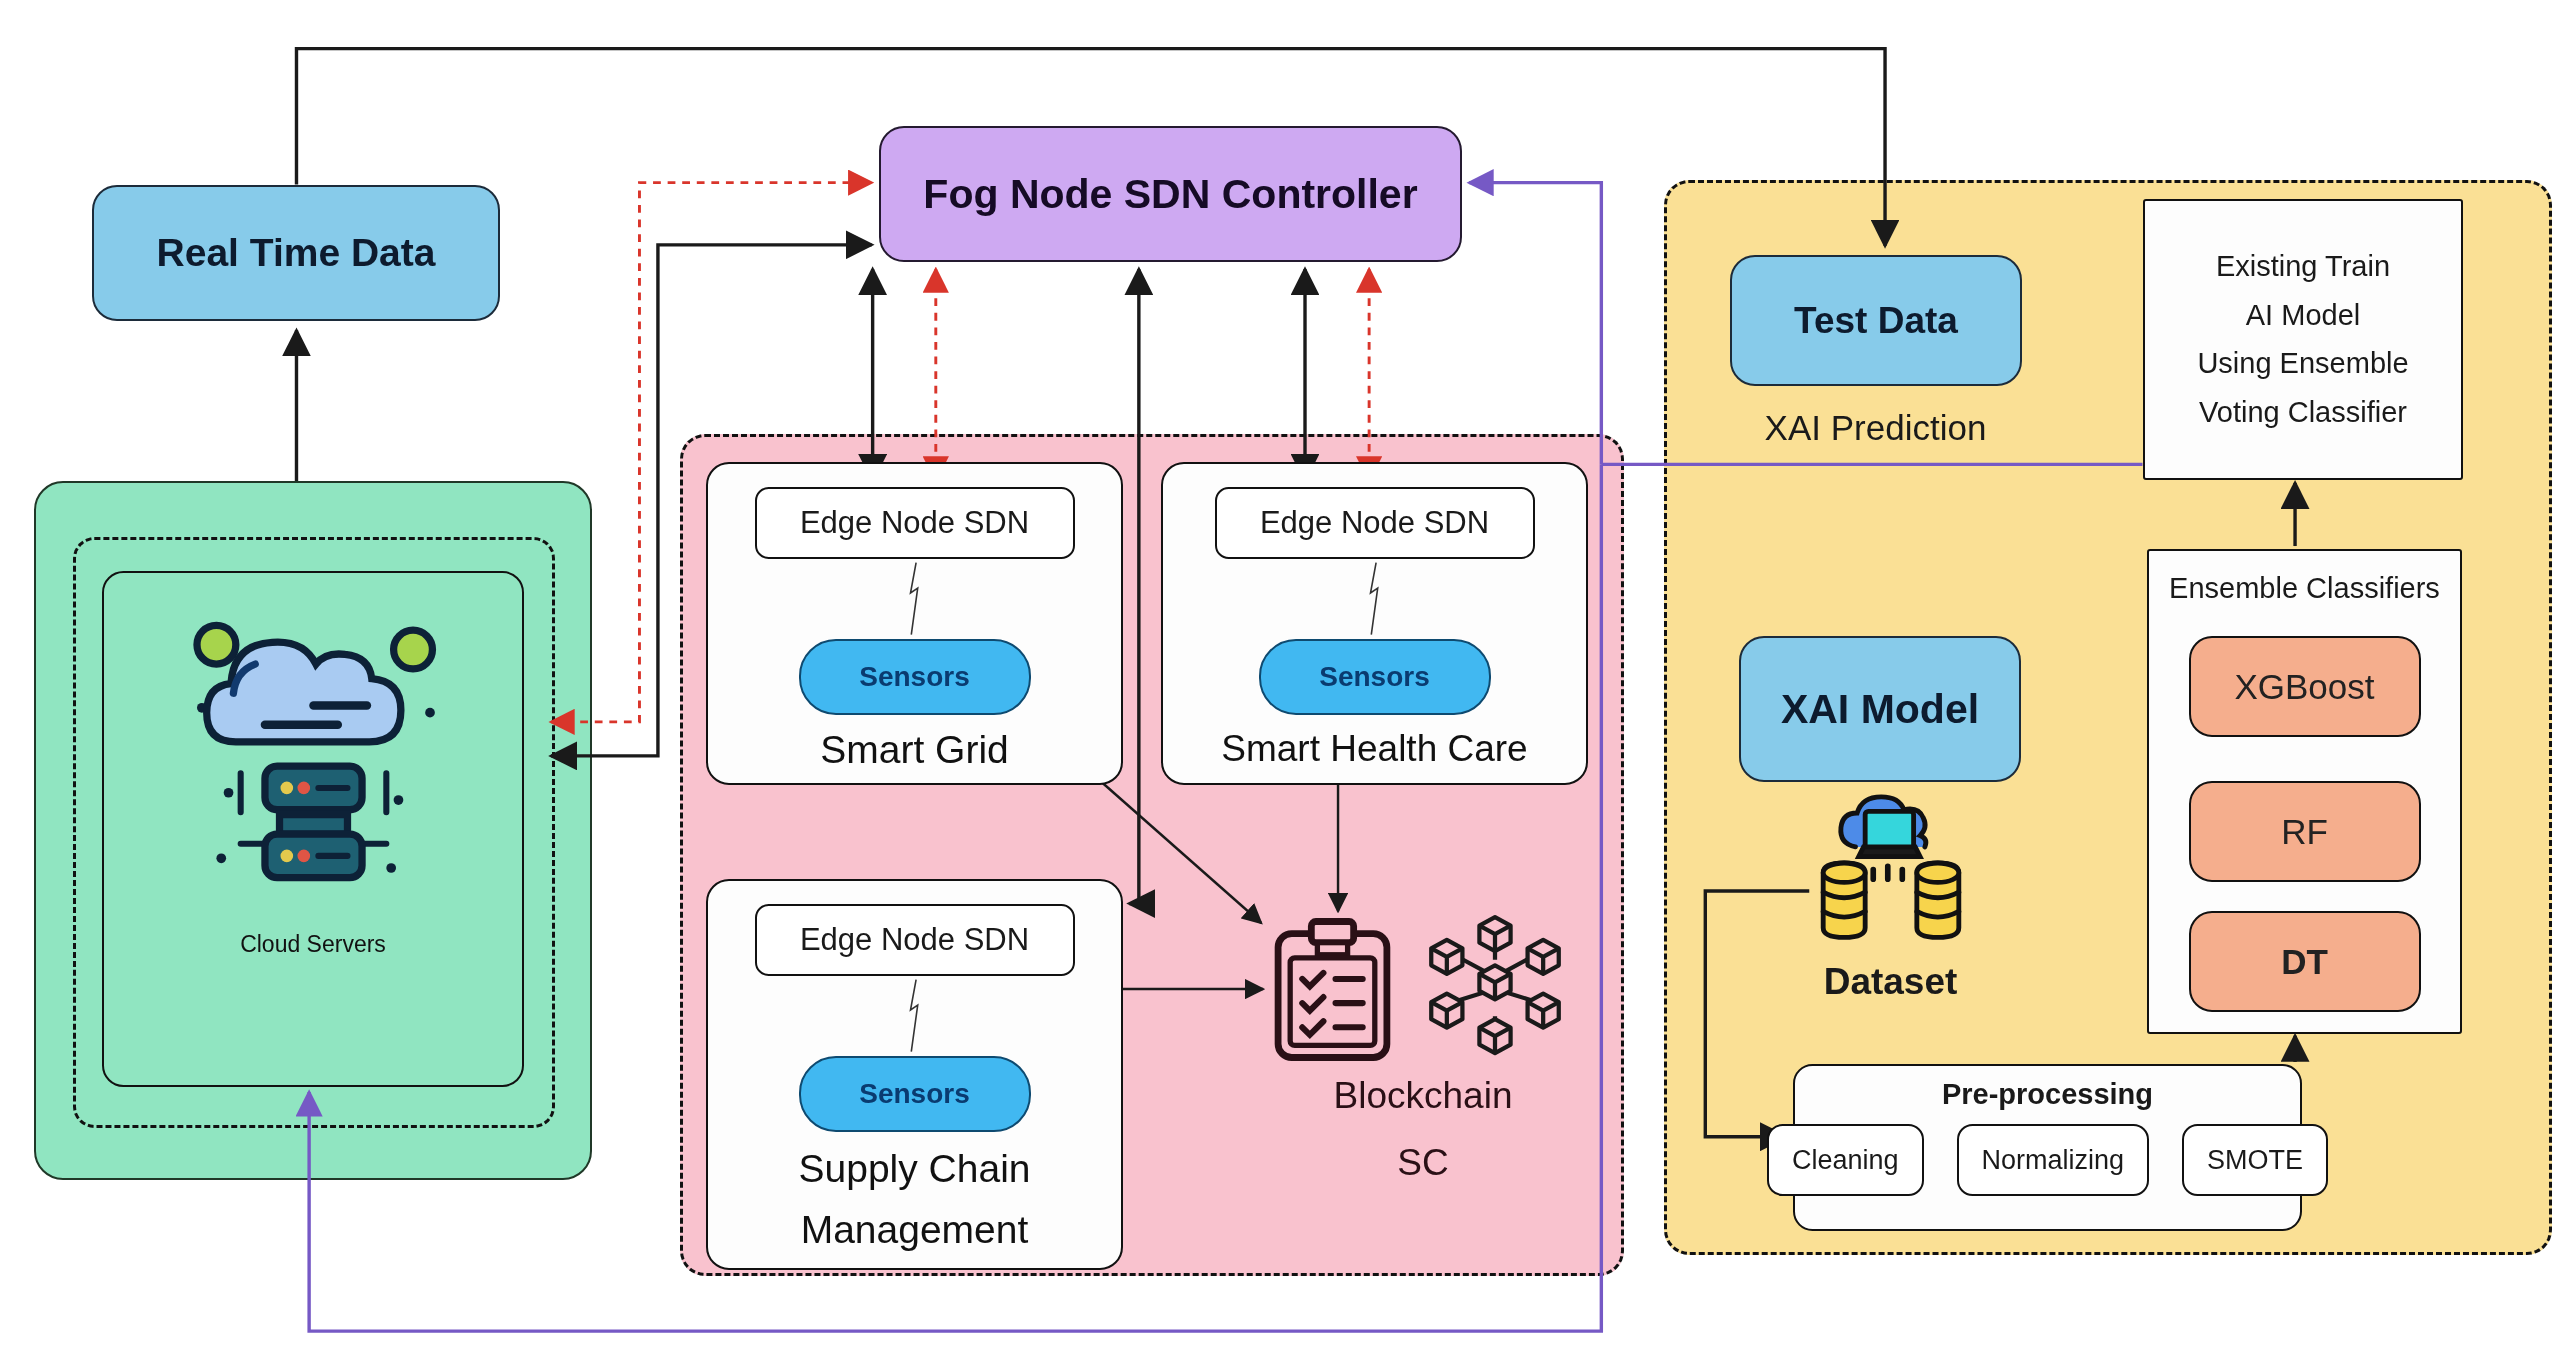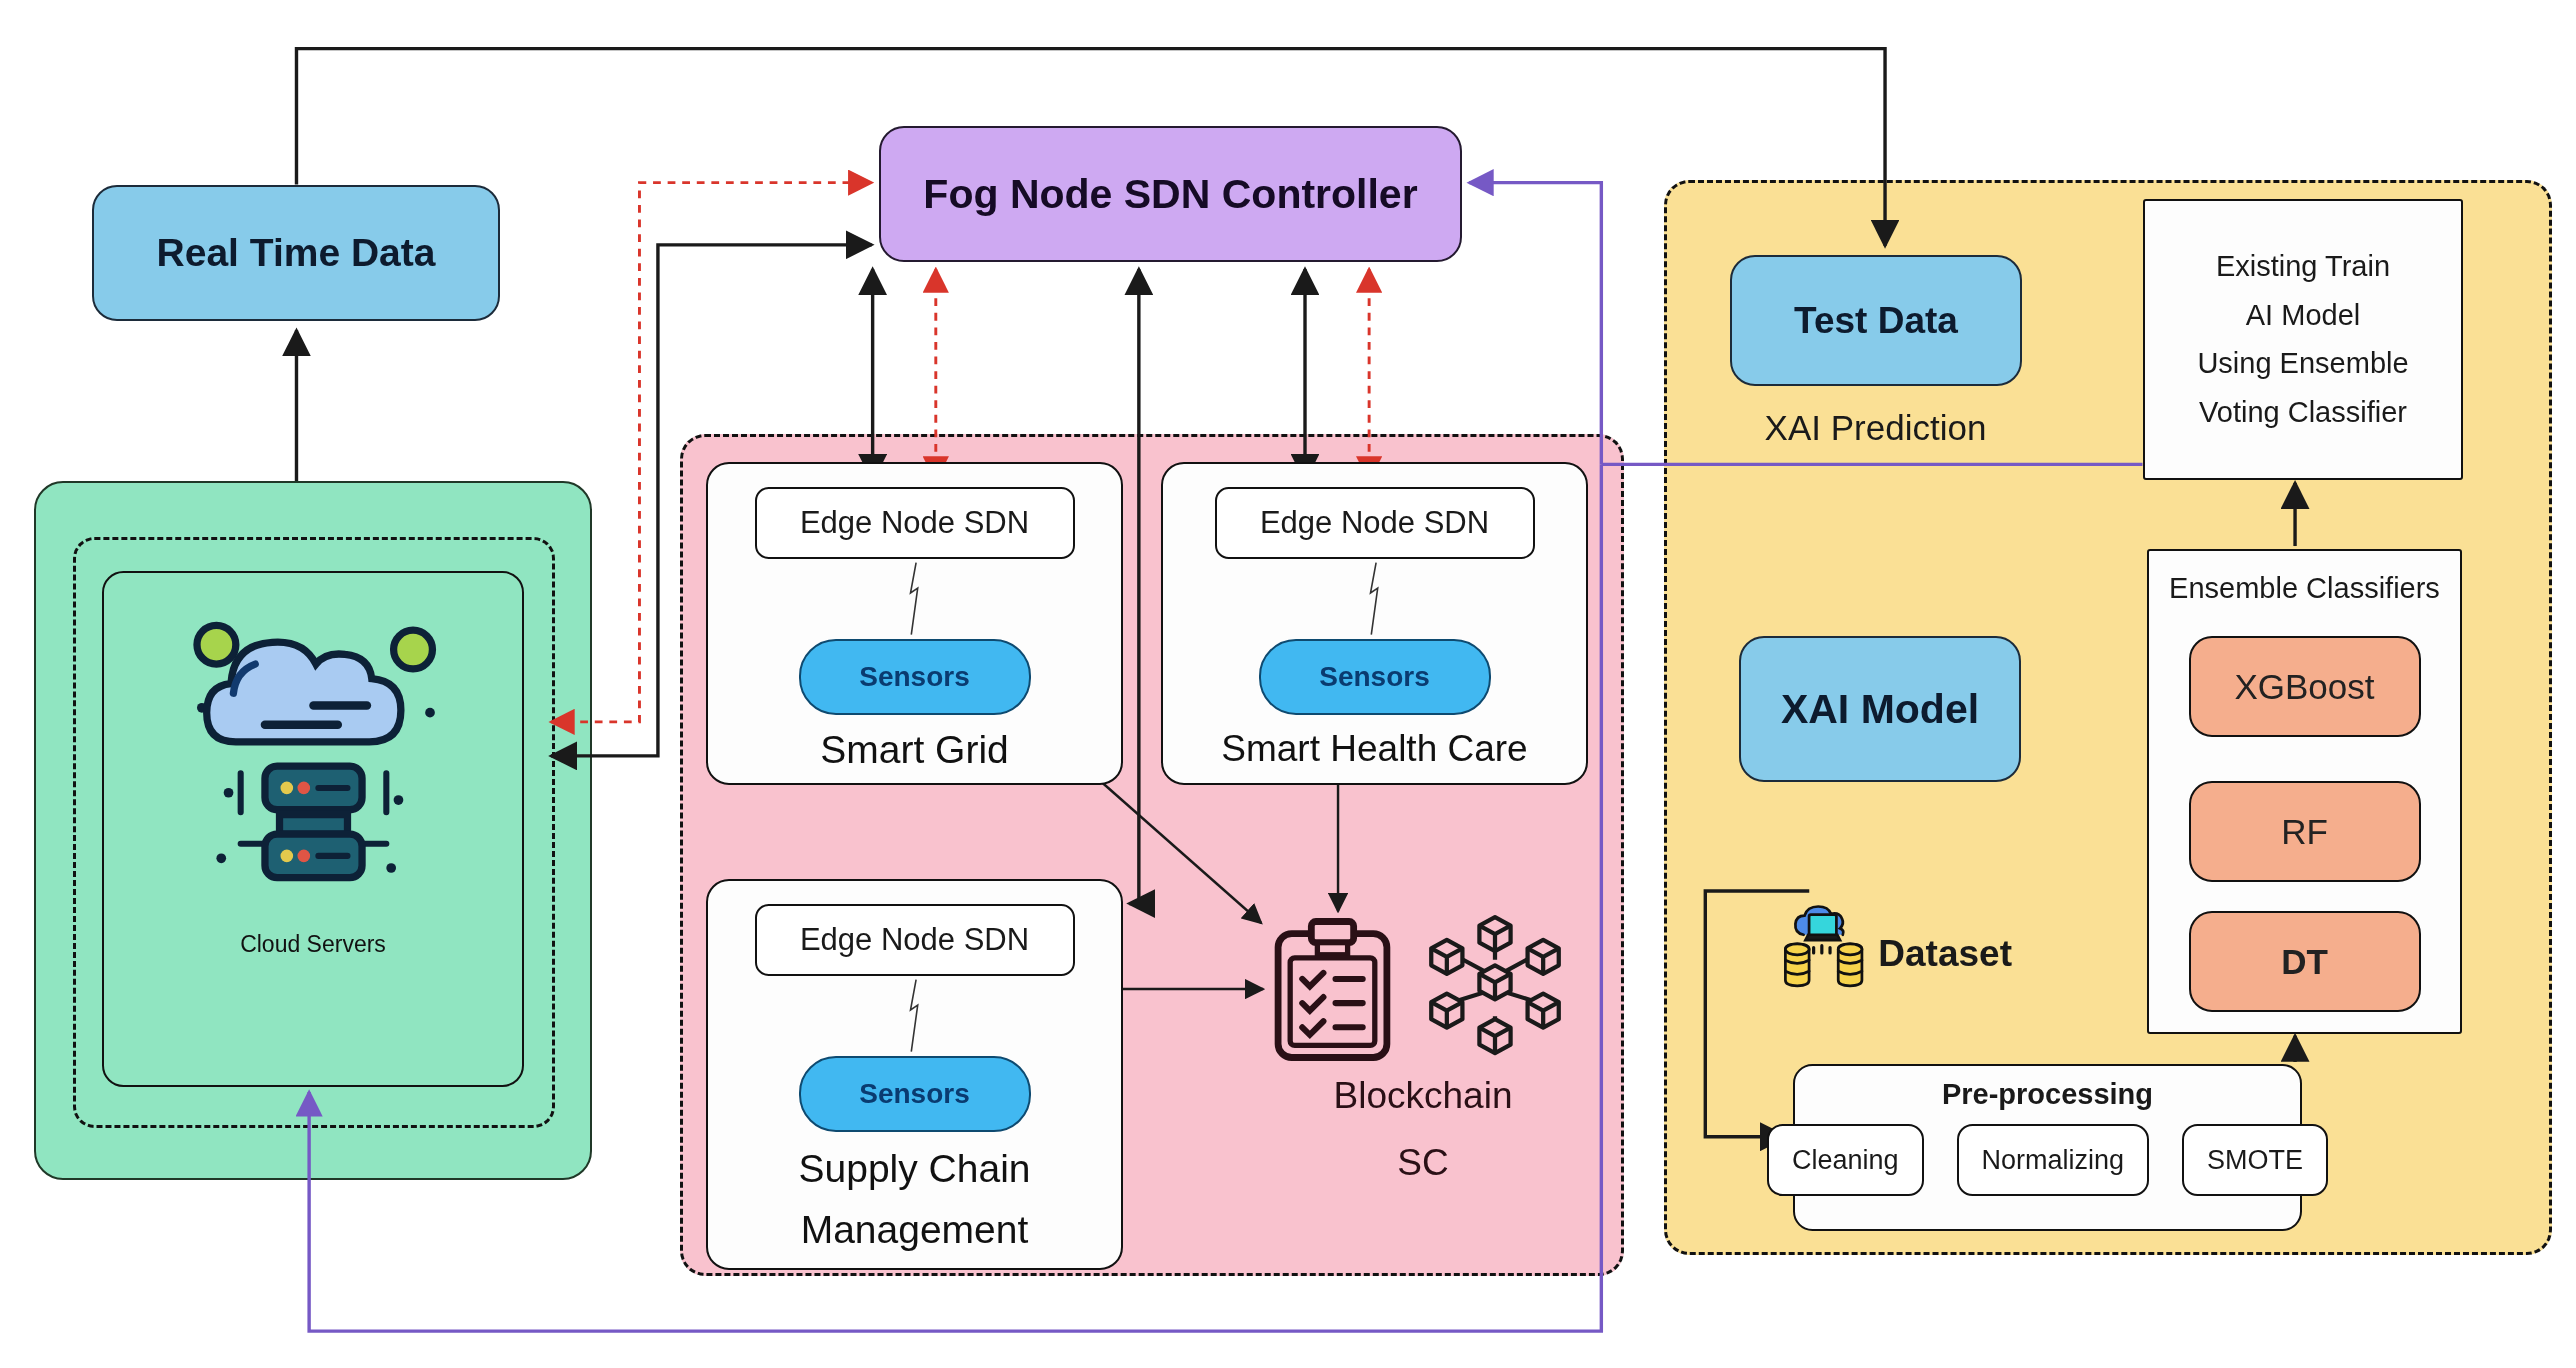--- a/index.html
+++ b/index.html
@@ -228,21 +228,21 @@
       <span>XGBoost</span>
     </div>
     <div class="salmon" style="width:228px;height:97px;margin-top:44px;">
       <span>RF</span>
     </div>
     <div class="salmon" style="width:228px;height:97px;margin-top:29px;font-weight:bold;">
       <span>DT</span>
     </div>
   </div>
 
-  <div class="abs" style="left:1769px;top:836px;width:243px;height:223px;z-index:10;display:flex;flex-direction:row;align-items:center;">
+  <div class="abs" style="left:1769px;top:792px;width:243px;height:223px;z-index:10;display:flex;flex-direction:column;align-items:center;">
     <svg width="194" height="155" viewBox="0 0 120 96">
       <g stroke="#111" stroke-width="3" fill="none" stroke-linecap="round">
         <path d="M38,34 q-10,-2 -9,-12 q1,-9 10,-9 q3,-10 15,-10 q11,0 14,8 q9,-2 12,5 q3,6 -2,11 q5,2 3,7" fill="#4D8BE8"></path>
         <rect x="44" y="12" width="30" height="24" rx="2" fill="#35D6DC"></rect>
         <path d="M40,40 h38 l-3,-6 h-32 z" fill="#1a1a1a"></path>
         <path d="M49,48 v6 M58,46 v8 M67,48 v6" stroke-width="3.5"></path>
         <g fill="#F7D44C">
           <path d="M18,50 q0,-6 13,-6 q13,0 13,6 v34 q0,6 -13,6 q-13,0 -13,-6 z"></path>
           <ellipse cx="31" cy="50" rx="13" ry="6"></ellipse>
           <path d="M18,62 q13,7 26,0 M18,74 q13,7 26,0"></path>

